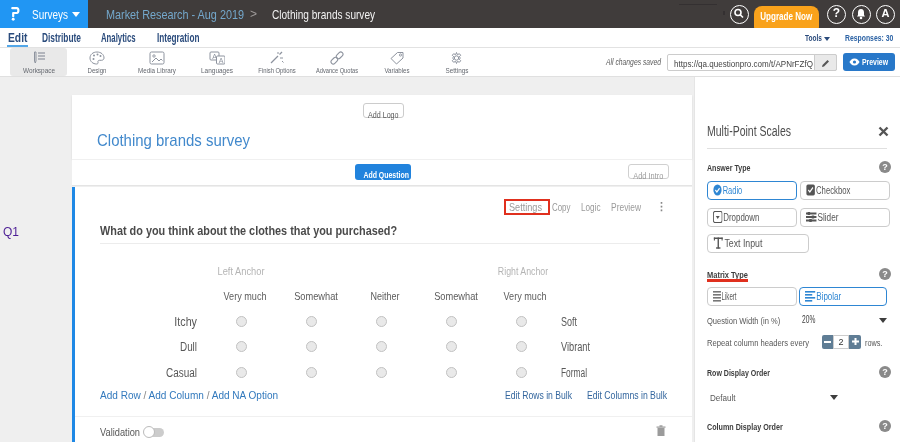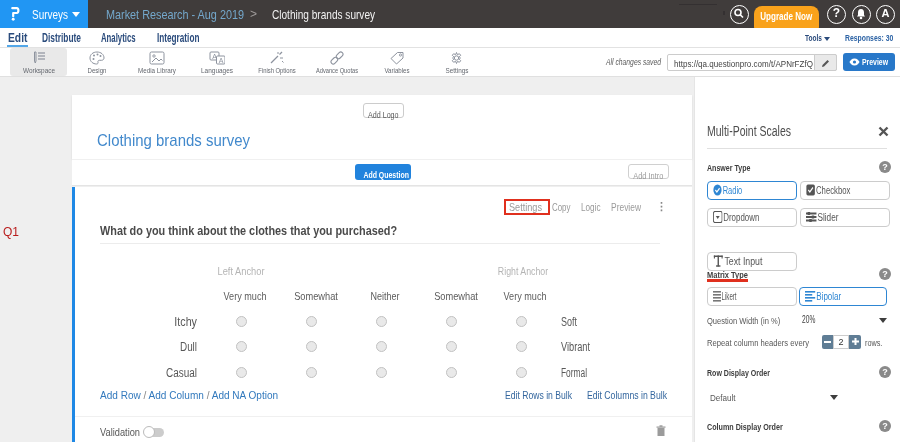--- a/index.html
+++ b/index.html
@@ -114,21 +114,21 @@
       <path d="M1 8 L1.5 6 L6.5 1 L8 2.5 L3 7.5 Z" fill="#555"></path>
     </svg>
   </div>
 <div class="abs" style="left:843px;top:53px;width:52px;height:18px;background:#2878c9;border-radius:3px">
 <svg width="11" height="8" viewBox="0 0 12 9" style="position:absolute;left:6px;top:5px">
       <path d="M6 0.5 C3 0.5 1 3 0.3 4.5 C1 6 3 8.5 6 8.5 C9 8.5 11 6 11.7 4.5 C11 3 9 0.5 6 0.5 Z" fill="#fff"></path>
       <circle cx="6" cy="4.5" r="1.8" fill="#2878c9"></circle>
     </svg>
 <span style="position:absolute;left:19px;top:0;color:#fff;font-size:9px;font-weight:bold;line-height:18px;white-space:nowrap;transform:scaleX(0.764);transform-origin:0 50%">Preview</span>
   </div>
-<div class="abs" style="left:3px;top:225px;font-size:12px;color:#b91c1c;white-space:nowrap;">Q1</div>
+<div class="abs" style="left:3px;top:225px;font-size:12px;color:#4c1d95;white-space:nowrap;">Q1</div>
 <div class="abs" style="left:72px;top:95px;width:620px;height:64px;background:#fff;box-shadow:0 1px 2px rgba(0,0,0,0.1)"></div>
 <div class="abs" style="left:363px;top:103px;width:41px;height:15px;background:#fff;border:1px solid #ccc;border-radius:3px;text-align:center"><span style="display:inline-block;font-size:9px;color:#5a5a5a;line-height:13px;white-space:nowrap;transform:scaleX(0.794);transform-origin:50% 50%">Add Logo</span></div>
 <div class="abs" style="left:97px;top:131px;font-size:17px;color:#4289cc;white-space:nowrap;transform:scaleX(0.88);transform-origin:0 50%;">Clothing brands survey</div>
 <div class="abs" style="left:72px;top:159px;width:620px;height:27px;background:#fff;border-top:1px solid #f0f0f0;border-bottom:1px solid #e4e4e4"></div>
 <div class="abs" style="left:355px;top:163.5px;width:56px;height:16px;background:#2183dd;border-radius:3px;text-align:center"><span style="display:inline-block;color:#fff;font-size:9.5px;font-weight:bold;line-height:16px;white-space:nowrap;transform:scaleX(0.731);transform-origin:50% 50%">Add Question</span></div>
 <div class="abs" style="left:628px;top:163.5px;width:41px;height:15px;background:#fff;border:1px solid #d0d0d0;border-radius:3px;text-align:center"><span style="display:inline-block;color:#9b9b9b;font-size:9px;line-height:13px;white-space:nowrap;transform:scaleX(0.821);transform-origin:50% 50%">Add Intro</span></div>
 <div class="abs" style="left:72px;top:187px;width:620px;height:255px;background:#fff;border-left:3px solid #1e88e5"></div>
 <div class="abs" style="left:509px;top:201px;font-size:11px;color:#9a9a9a;white-space:nowrap;transform:scaleX(0.83);transform-origin:0 50%;">Settings</div>
 <div class="abs" style="left:504px;top:199px;width:46px;height:16px;border:2px solid #e0301e"></div>
 <div class="abs" style="left:552px;top:201px;font-size:11px;color:#9a9a9a;white-space:nowrap;transform:scaleX(0.72);transform-origin:0 50%;">Copy</div>
@@ -206,21 +206,21 @@
 <div class="pbtn" style="left:800px;top:208px;width:90px">
     <span class="in" style="transform:scaleX(0.821)"><svg width="13" height="12" viewBox="0 0 13 12">
         <rect x="0" y="1.5" width="13" height="2" fill="#555"></rect>
         <rect x="2" y="1" width="3" height="3" fill="#555"></rect>
         <rect x="0" y="5" width="13" height="2" fill="#555"></rect>
         <rect x="7" y="4.5" width="3" height="3" fill="#555"></rect>
         <rect x="0" y="8.5" width="13" height="2" fill="#555"></rect>
         <rect x="4" y="8" width="3" height="3" fill="#555"></rect>
       </svg>Slider</span>
   </div>
-<div class="pbtn" style="left:707px;top:252px;width:90px">
+<div class="pbtn" style="left:707px;top:234px;width:102px">
     <span class="in" style="transform:scaleX(0.876)"><svg width="12" height="12" viewBox="0 0 12 12">
         <rect x="1" y="0.5" width="10" height="1.5" fill="#555"></rect>
         <rect x="1" y="0.5" width="1.2" height="3" fill="#555"></rect>
         <rect x="9.8" y="0.5" width="1.2" height="3" fill="#555"></rect>
         <rect x="5.2" y="0.5" width="1.6" height="11" fill="#555"></rect>
         <rect x="3.5" y="10.3" width="5" height="1.4" fill="#555"></rect>
       </svg>Text Input</span>
   </div>
 <div class="abs" style="left:707px;top:269px;font-size:9.5px;font-weight:bold;color:#3d3d3d;white-space:nowrap;transform:scaleX(0.787);transform-origin:0 50%">Matrix Type</div>
 <div class="qmark" style="top:268px">?</div>

